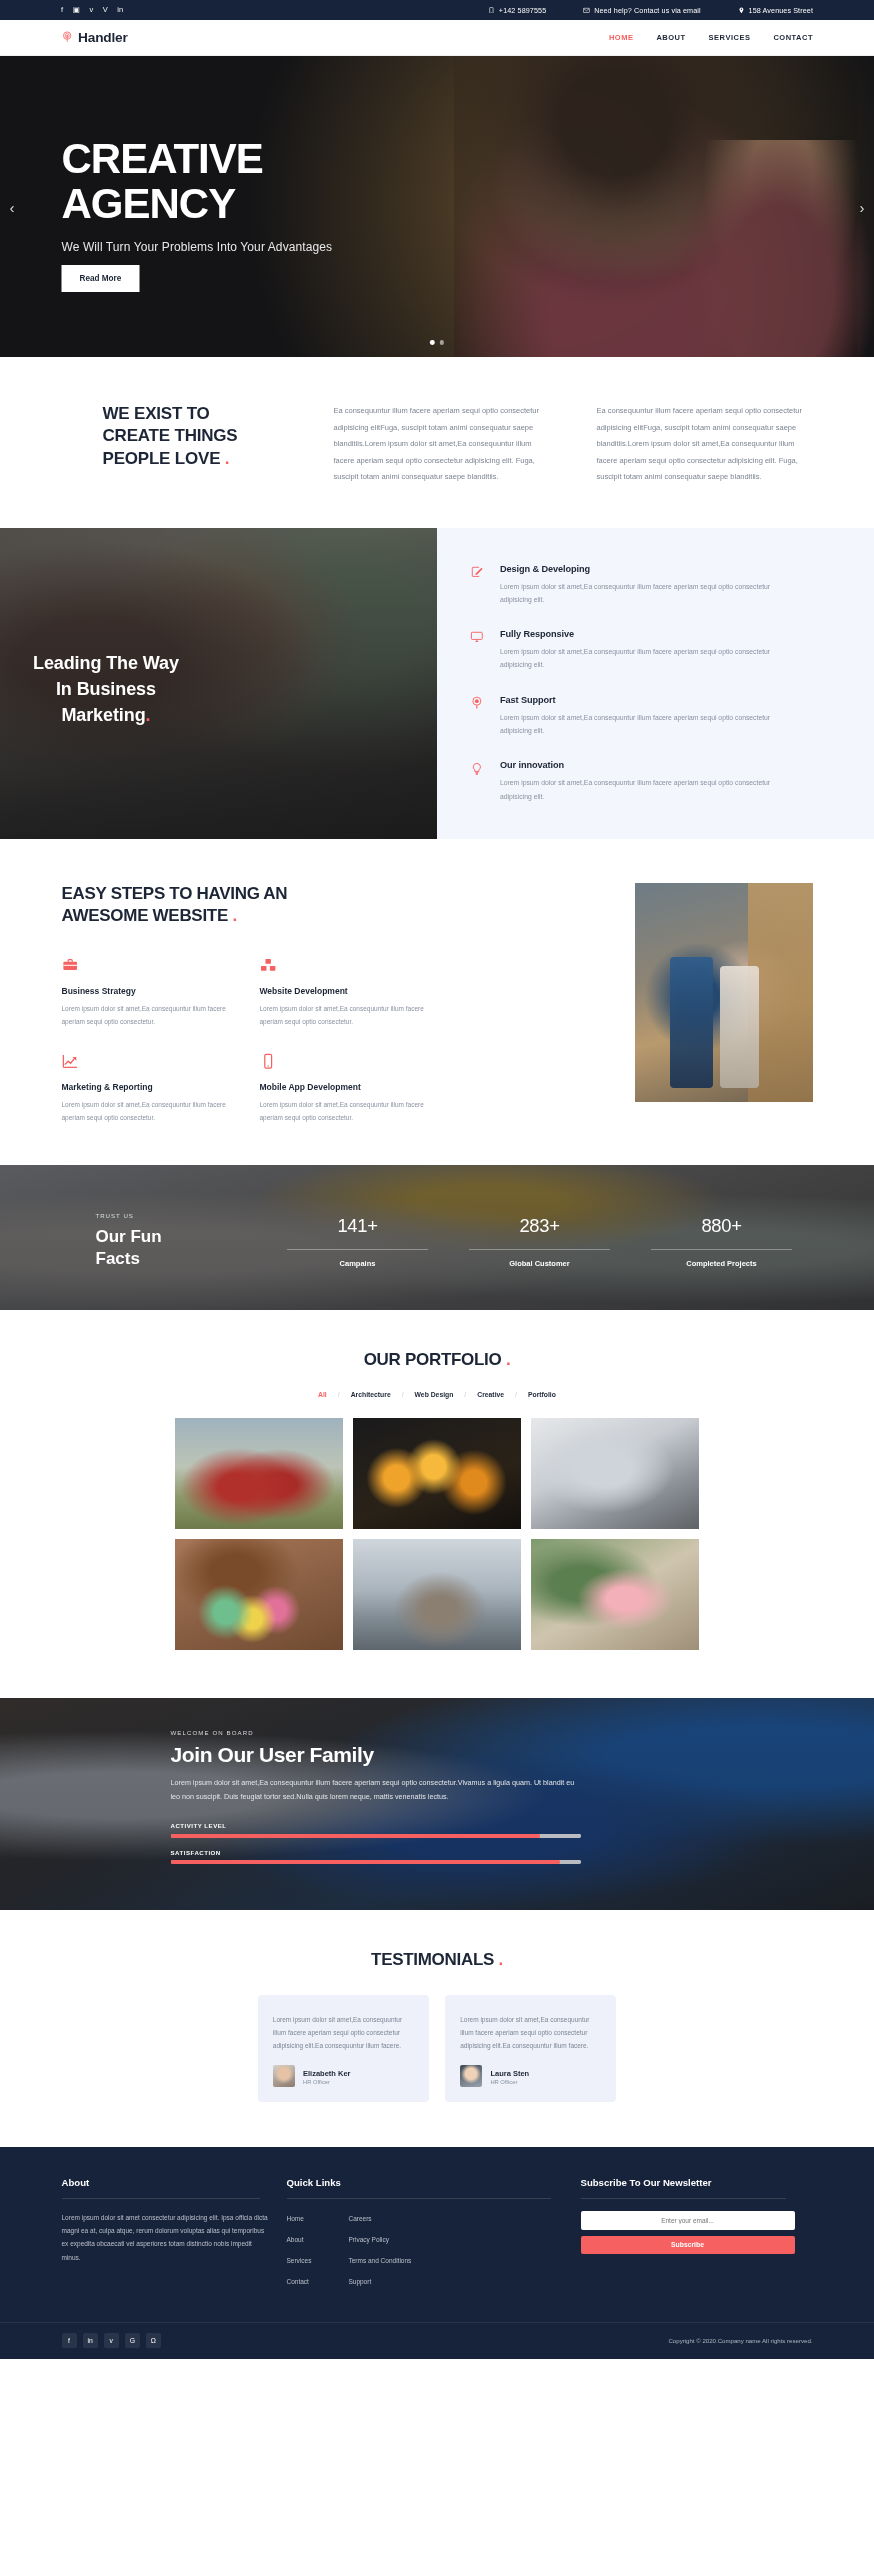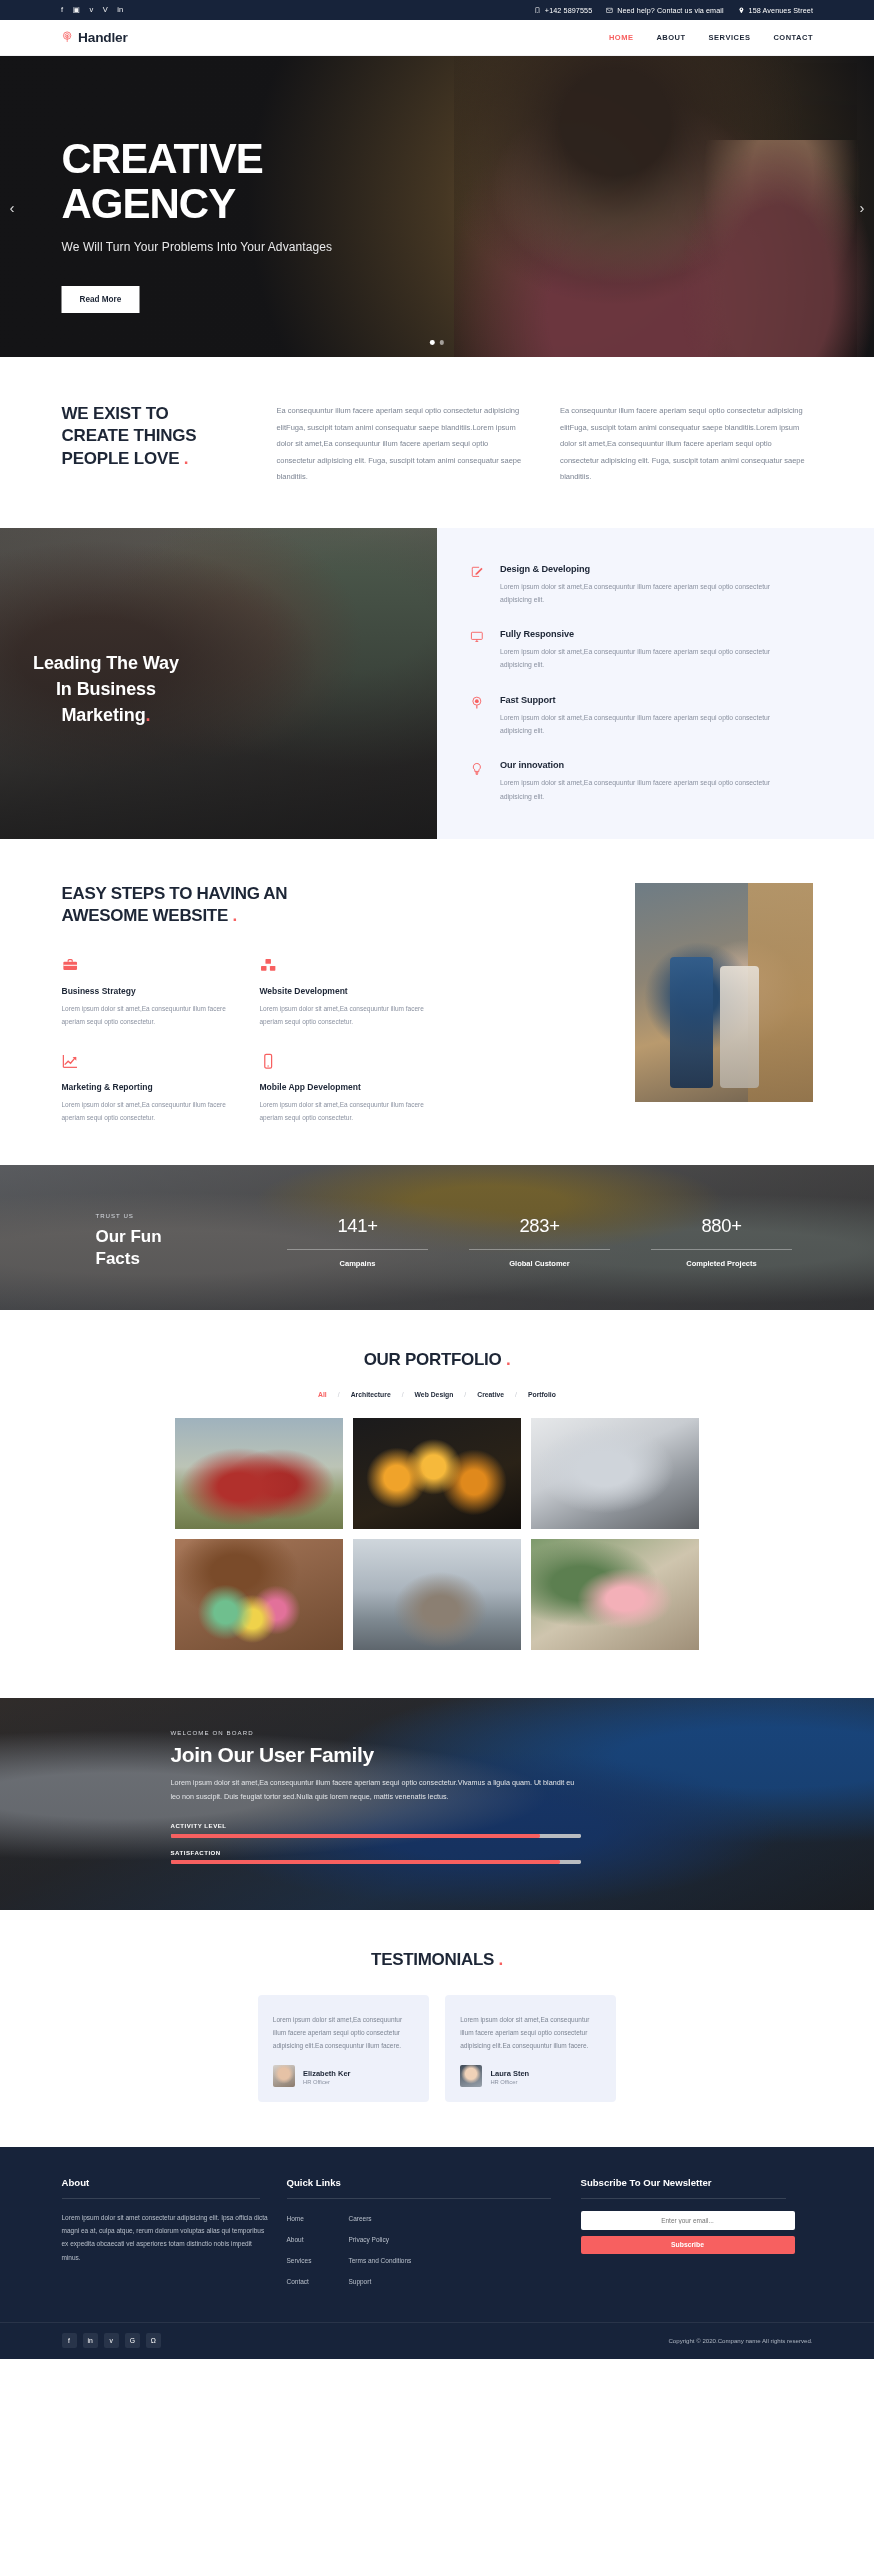--- a/index.html
+++ b/index.html
@@ -13,21 +13,21 @@
   .wrap{width:874px;margin:0 auto;position:relative;}
   .container{width:751px;margin:0 auto;position:relative;}
 
   
   .topbar{
     background:#17233a;height:20px;display:flex;align-items:center;
     padding:0 61px;color:#ffffff;font-size:7.5px;
   }
   .topbar .social{display:flex;gap:9.6px;align-items:center;flex:0 0 auto;}
   .topbar .social span{font-size:7.5px;opacity:.95;cursor:pointer;line-height:1;}
-  .topbar .info{margin-left:auto;display:flex;gap:14px;align-items:center;}
+  .topbar .info{margin-left:auto;display:flex;gap:37px;align-items:center;}
   .topbar .info .item{display:flex;gap:4.1px;align-items:center;white-space:nowrap;font-size:7.2px;letter-spacing:0.1px;}
   .topbar svg{width:6.8px;height:6.8px;fill:#fff;}
 
   
   .header{
     height:36px;background:#fff;display:flex;align-items:center;
     padding:0 61px;border-bottom:0.7px solid #f2f2f4;
   }
   .logo{display:flex;align-items:center;gap:4.8px;font-size:13.7px;font-weight:bold;letter-spacing:-0.2px;}
   .logo .mark{width:12.3px;height:12.3px;position:relative;}
@@ -63,36 +63,36 @@
                radial-gradient(ellipse at 52% 18%, #8b6a55 0 22%, rgba(139,106,85,0) 56%);
     opacity:.85;
   }
   .hero .hero-inner{position:absolute;left:50%;transform:translateX(-50%);top:81px;width:751px;z-index:3;}
   .hero h1{
     color:#fff;font-size:42px;line-height:1.06;font-weight:bold;letter-spacing:-1px;
     text-transform:uppercase;
   }
   .hero .sub{color:#e9e9ea;font-size:12px;margin-top:13.7px;letter-spacing:0.1px;}
   .hero .btn{
-    display:inline-block;margin-top:32px;background:#fff;color:#1d2636;
+    display:inline-block;margin-top:11px;background:#fff;color:#1d2636;
     font-size:8.2px;font-weight:bold;padding:9px 18px;border:0;cursor:pointer;
   }
   .hero .arrow{
     position:absolute;top:50%;transform:translateY(-50%);color:#fff;font-size:15px;
     z-index:5;cursor:pointer;opacity:.85;user-select:none;
   }
   .hero .arrow.l{left:9.6px;}
   .hero .arrow.r{right:9.6px;}
   .hero .dot-row{position:absolute;bottom:12.3px;left:50%;transform:translateX(-50%);display:flex;gap:4.8px;z-index:5;}
   .hero .dot-row i{width:4.8px;height:4.8px;border-radius:50%;background:rgba(255,255,255,.55);display:block;}
   .hero .dot-row i.on{background:#fff;}
 
   
   .exist{padding:46px 0 42px;background:#fff;}
-  .exist .grid{display:flex;gap:31px;align-items:flex-start;}
+  .exist .grid{display:flex;gap:47px;align-items:flex-start;margin-left:41px;}
   .exist h2{font-size:17px;line-height:1.32;font-weight:bold;letter-spacing:-0.2px;width:184px;flex:0 0 184px;text-transform:uppercase;}
   .exist h2 .dot{color:#f76060;}
   .exist p{font-size:7.5px;line-height:2.2;color:#7d8593;flex:1;}
 
   
   .leading{display:flex;min-height:311px;}
   .leading .photo{
     width:437px;position:relative;
     background:
       radial-gradient(ellipse at 22% 42%, #4c3b34 0 16%, rgba(76,59,52,0) 46%),

